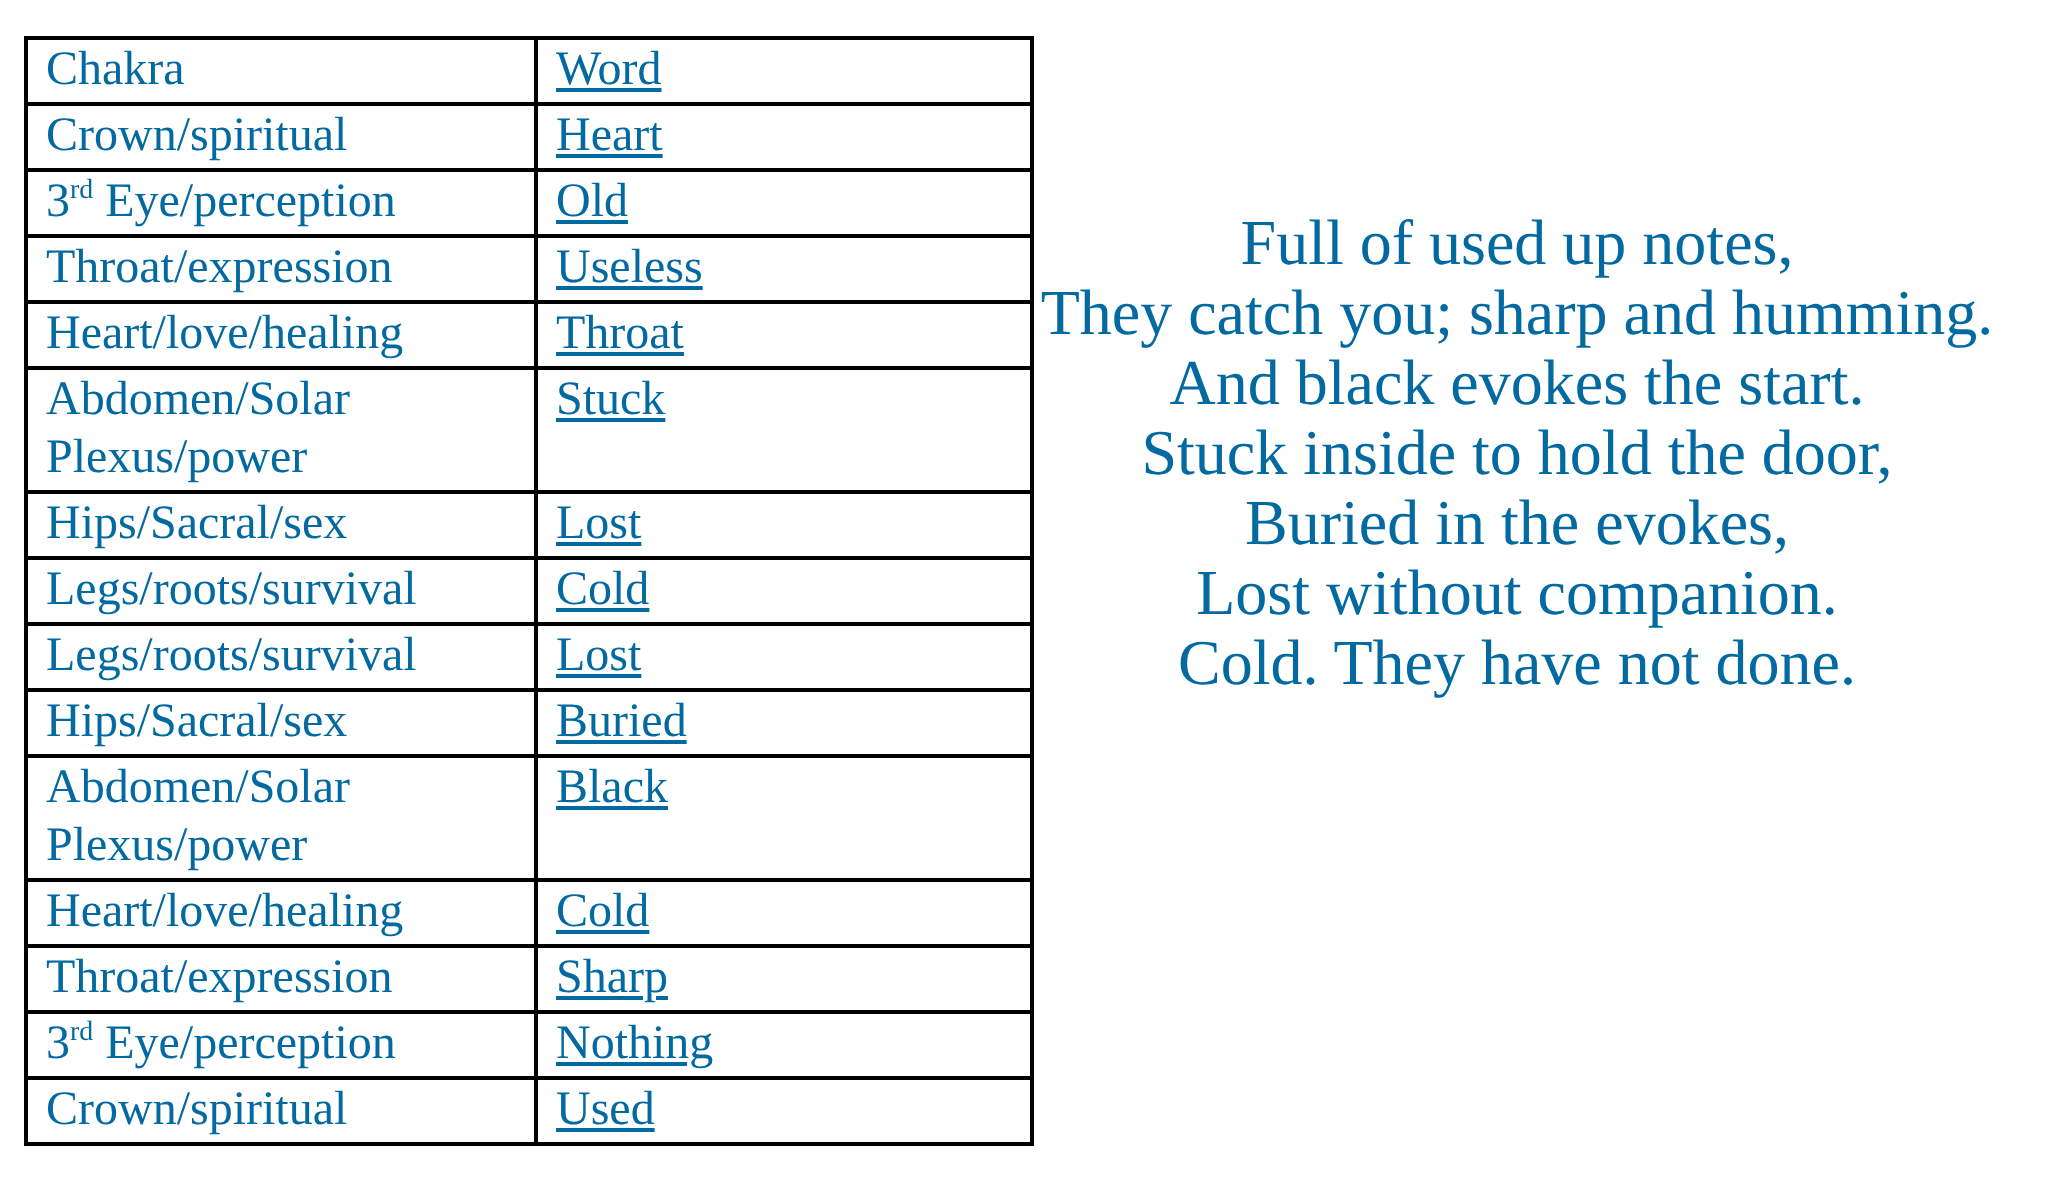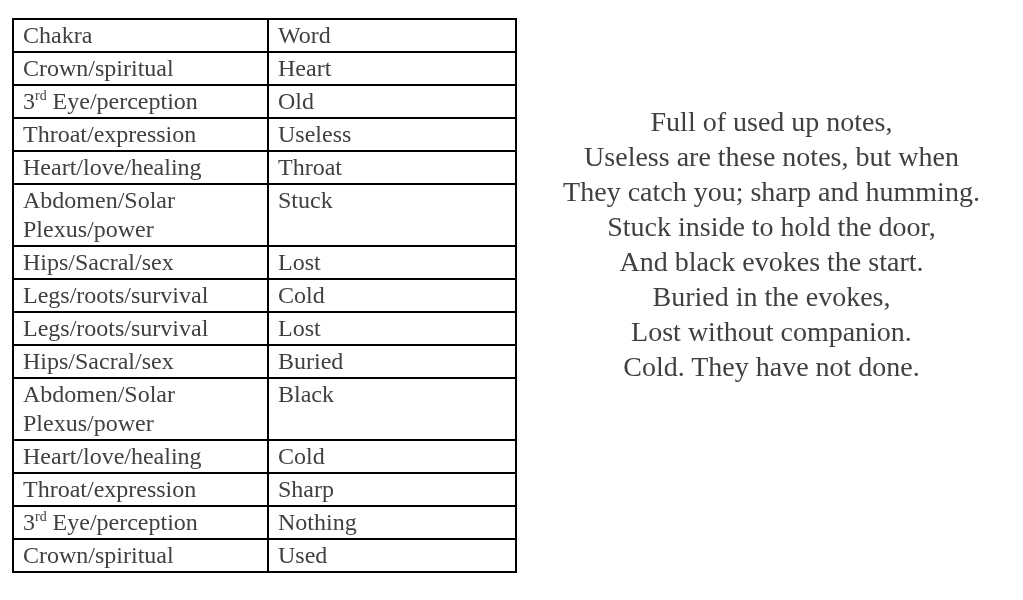--- a/index.html
+++ b/index.html
@@ -5,21 +5,21 @@
   html, body {
     margin: 0;
     padding: 0;
     background: #ffffff;
   }
   .page {
     position: relative;
     width: 1023px;
     height: 588px;
     background: #ffffff;
-    color: #404040;
+    color: #0369a1;
     font-family: "Liberation Serif", "DejaVu Serif", serif;
     overflow: hidden;
   }
   table.chakra-table {
     position: absolute;
     left: 12px;
     top: 18px;
     border-collapse: collapse;
     table-layout: fixed;
     width: 473px;
@@ -29,33 +29,33 @@
     border: 2px solid #000000;
     font-size: 24px;
     font-weight: normal;
     line-height: 29px;
     text-align: left;
     vertical-align: top;
     padding: 1px 4px 1px 9px;
     overflow: hidden;
   }
   th.col-chakra, td.col-chakra { width: 240px; }
-  th.col-word,  td.col-word  { width: 233px; }
+  th.col-word,  td.col-word  { width: 233px; text-decoration: underline; }
   sup.ord {
     font-size: 58%;
     line-height: 0;
     vertical-align: super;
   }
   .poem {
     position: absolute;
-    left: 520px;
+    left: 507px;
     top: 104px;
     width: 503px;
     text-align: center;
-    font-size: 28px;
+    font-size: 32px;
     line-height: 35px;
   }
   .poem-line {
     white-space: nowrap;
   }
 </style>
 </head>
 <body>
 
 <div class="page">
@@ -122,22 +122,21 @@
         </tr>
         <tr>
           <td class="col-chakra">Crown/spiritual</td>
           <td class="col-word">Used</td>
         </tr>
       </tbody>
   </table>
 
   <div class="poem" id="poem">
       <div class="poem-line">Full of used up notes,</div>
-      <div class="poem-line">Useless are these notes, but when</div>
       <div class="poem-line">They catch you; sharp and humming.</div>
+      <div class="poem-line">And black evokes the start.</div>
       <div class="poem-line">Stuck inside to hold the door,</div>
-      <div class="poem-line">And black evokes the start.</div>
       <div class="poem-line">Buried in the evokes,</div>
       <div class="poem-line">Lost without companion.</div>
       <div class="poem-line">Cold. They have not done.</div>
     </div>
 
 </div>
 
 </body></html>

